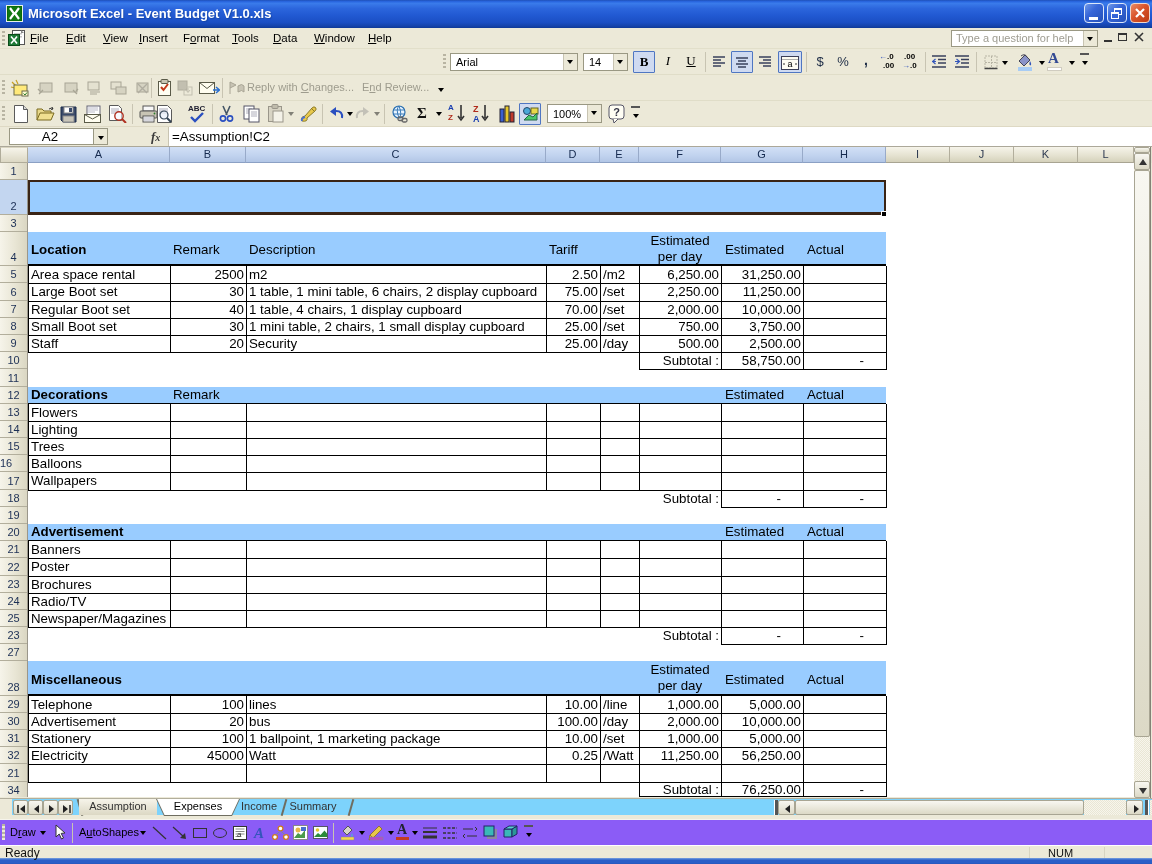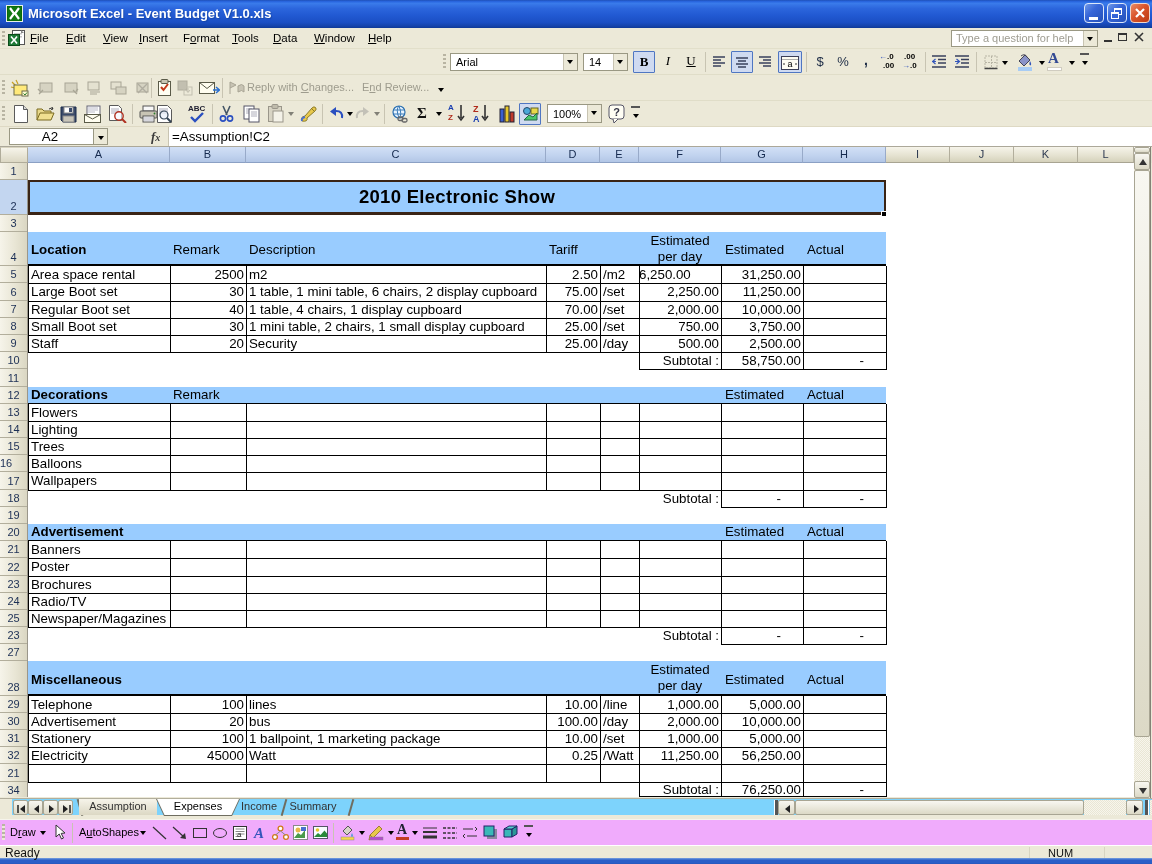--- a/index.html
+++ b/index.html
@@ -430,21 +430,20 @@
 <div style="left:0;top:550px;width:27px;height:17px;border-bottom:1px solid #b2ae9c;font:11px/15px 'Liberation Sans',sans-serif;color:#1c2f55;text-align:center;padding-top:1px">30</div>
 <div style="left:0;top:567px;width:27px;height:17px;border-bottom:1px solid #b2ae9c;font:11px/15px 'Liberation Sans',sans-serif;color:#1c2f55;text-align:center;padding-top:1px">31</div>
 <div style="left:0;top:584px;width:27px;height:17px;border-bottom:1px solid #b2ae9c;font:11px/15px 'Liberation Sans',sans-serif;color:#1c2f55;text-align:center;padding-top:1px">32</div>
 <div style="left:0;top:601px;width:27px;height:18px;border-bottom:1px solid #b2ae9c;font:11px/15px 'Liberation Sans',sans-serif;color:#1c2f55;text-align:center;padding-top:2px">21</div>
 <div style="left:0;top:619px;width:27px;height:17px;border-bottom:1px solid #b2ae9c;font:11px/15px 'Liberation Sans',sans-serif;color:#1c2f55;text-align:center;padding-top:1px">34</div>
 <div style="left:27px;top:0;width:1px;height:634px;background:#9a968a"></div>
 </div>
 
 <div id="sheet" style="left:28px;top:163px;width:1106px;height:634px;background:#fff;overflow:hidden">
 <div style="left:0px;top:17px;width:858px;height:35px;background:#99CCFF;border:2px solid #3a2415;border-bottom-width:3px"></div>
-<div style="left:3px;top:17px;width:852px;height:35px;font:bold 18.5px/34px 'Liberation Sans',sans-serif;letter-spacing:0.3px;text-align:center;white-space:nowrap">2010 Electronic Show</div>
 <div style="left:853px;top:48px;width:6px;height:6px;background:#000;border:1px solid #fff"></div>
 <div style="left:0px;top:69px;width:858px;height:32px;background:#99CCFF"></div>
 <div style="left:0px;top:101px;width:858px;height:2px;background:#000"></div>
 <div style="left:3px;top:71px;width:200px;font:bold 13.3px/32px 'Liberation Sans',sans-serif;white-space:nowrap">Location</div>
 <div style="left:145px;top:71px;width:100px;font:13.3px/32px 'Liberation Sans',sans-serif">Remark</div>
 <div style="left:221px;top:71px;width:120px;font:13.3px/32px 'Liberation Sans',sans-serif">Description</div>
 <div style="left:521px;top:71px;width:60px;font:13.3px/32px 'Liberation Sans',sans-serif">Tariff</div>
 <div style="left:611px;top:70px;width:82px;font:13.3px/16px 'Liberation Sans',sans-serif;text-align:center">Estimated<br>per day</div>
 <div style="left:697px;top:71px;width:78px;font:13.3px/32px 'Liberation Sans',sans-serif">Estimated</div>
 <div style="left:779px;top:71px;width:79px;font:13.3px/32px 'Liberation Sans',sans-serif">Actual</div>
@@ -460,21 +459,21 @@
 <div style="left:0px;top:120px;width:859px;height:1px;background:#000"></div>
 <div style="left:0px;top:138px;width:859px;height:1px;background:#000"></div>
 <div style="left:0px;top:155px;width:859px;height:1px;background:#000"></div>
 <div style="left:0px;top:172px;width:859px;height:1px;background:#000"></div>
 <div style="left:0px;top:189px;width:859px;height:1px;background:#000"></div>
 <div style="left:3px;top:103px;font:13.3px/17px 'Liberation Sans',sans-serif;white-space:nowrap">Area space rental</div>
 <div style="left:142px;top:103px;width:74px;font:13.3px/17px 'Liberation Sans',sans-serif;text-align:right;white-space:nowrap">2500</div>
 <div style="left:221px;top:103px;font:13.3px/17px 'Liberation Sans',sans-serif;white-space:nowrap">m2</div>
 <div style="left:518px;top:103px;width:52px;font:13.3px/17px 'Liberation Sans',sans-serif;text-align:right;white-space:nowrap">2.50</div>
 <div style="left:575px;top:103px;font:13.3px/17px 'Liberation Sans',sans-serif;white-space:nowrap">/m2</div>
-<div style="left:611px;top:103px;width:80px;font:13.3px/17px 'Liberation Sans',sans-serif;text-align:left;white-space:nowrap">6,250.00</div>
+<div style="left:611px;top:103px;width:80px;font:13.3px/17px 'Liberation Sans',sans-serif;text-align:right;white-space:nowrap">6,250.00</div>
 <div style="left:693px;top:103px;width:80px;font:13.3px/17px 'Liberation Sans',sans-serif;text-align:right;white-space:nowrap">31,250.00</div>
 <div style="left:3px;top:120px;font:13.3px/17px 'Liberation Sans',sans-serif;white-space:nowrap">Large Boot set</div>
 <div style="left:142px;top:120px;width:74px;font:13.3px/17px 'Liberation Sans',sans-serif;text-align:right;white-space:nowrap">30</div>
 <div style="left:221px;top:120px;font:13.3px/17px 'Liberation Sans',sans-serif;white-space:nowrap">1 table, 1 mini table, 6 chairs, 2 display cupboard</div>
 <div style="left:518px;top:120px;width:52px;font:13.3px/17px 'Liberation Sans',sans-serif;text-align:right;white-space:nowrap">75.00</div>
 <div style="left:575px;top:120px;font:13.3px/17px 'Liberation Sans',sans-serif;white-space:nowrap">/set</div>
 <div style="left:611px;top:120px;width:80px;font:13.3px/17px 'Liberation Sans',sans-serif;text-align:right;white-space:nowrap">2,250.00</div>
 <div style="left:693px;top:120px;width:80px;font:13.3px/17px 'Liberation Sans',sans-serif;text-align:right;white-space:nowrap">11,250.00</div>
 <div style="left:3px;top:138px;font:13.3px/17px 'Liberation Sans',sans-serif;white-space:nowrap">Regular Boot set</div>
 <div style="left:142px;top:138px;width:74px;font:13.3px/17px 'Liberation Sans',sans-serif;text-align:right;white-space:nowrap">40</div>
@@ -685,21 +684,21 @@
   <div class="dith" style="left:1072px;top:1px;width:42px;height:15px"></div>
   <div class="sbtn" style="left:1114px;top:1px;width:17px;height:15px">
         <svg style="left:6px;top:4px" width="7" height="8" viewBox="0 0 7 8">
           <path d="M1 0 L6 4 L1 8 Z" fill="#222"></path>
         </svg>
       </div>
   <div style="left:1133px;top:1px;width:4px;height:15px;background:#555;border-right:1px solid #fff"></div>
   <div class="dith" style="left:1138px;top:1px;width:13px;height:15px"></div>
 </div>
 
-<div id="drawbar" style="left:0;top:819px;width:1152px;height:29px;background:#f0abfc;border-top:1px solid #f6f4ec;border-bottom:1px solid #d8d4c0">
+<div id="drawbar" style="left:0;top:819px;width:1152px;height:29px;background:#8b5cf6;border-top:1px solid #f6f4ec;border-bottom:1px solid #d8d4c0">
   <div class="grip" style="left:2px;top:4px;height:16px"></div>
   <div class="m" style="left:10px;top:2px;line-height:20px">D<u>r</u>aw</div>
   <div class="arr" style="left:40px;top:11px"></div>
   <svg style="left:52px;top:4px" width="16" height="16" viewBox="0 0 16 16">
         <path d="M4 1 L4 13 L7.2 10 L9.5 15 L11.5 14 L9.2 9.4 L13 9 Z" fill="#fff" stroke="#333" stroke-width="1"></path>
       </svg>
   <div class="sep" style="left:72px;top:3px;height:20px"></div>
   <div class="m" style="left:79px;top:2px;line-height:20px">A<u>u</u>toShapes</div>
   <div class="arr" style="left:140px;top:11px"></div>
   <svg style="left:152px;top:5px" width="16" height="16" viewBox="0 0 16 16">

